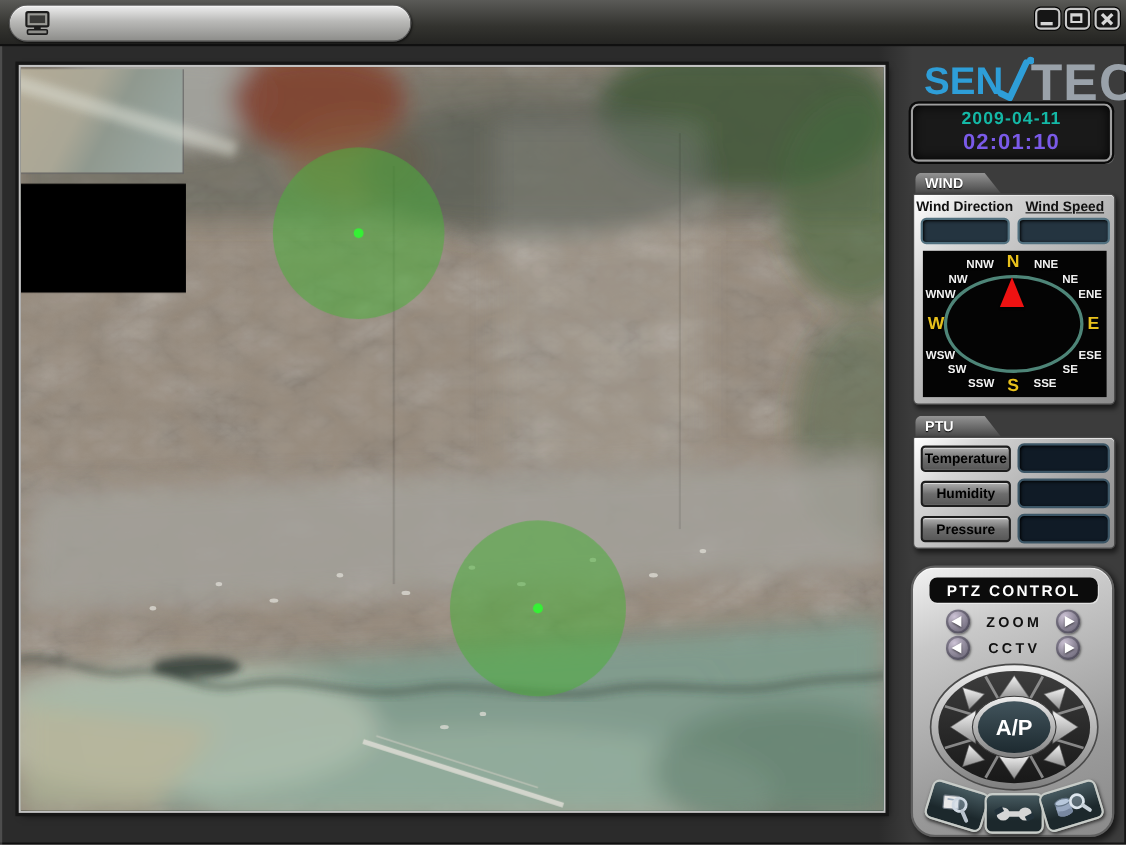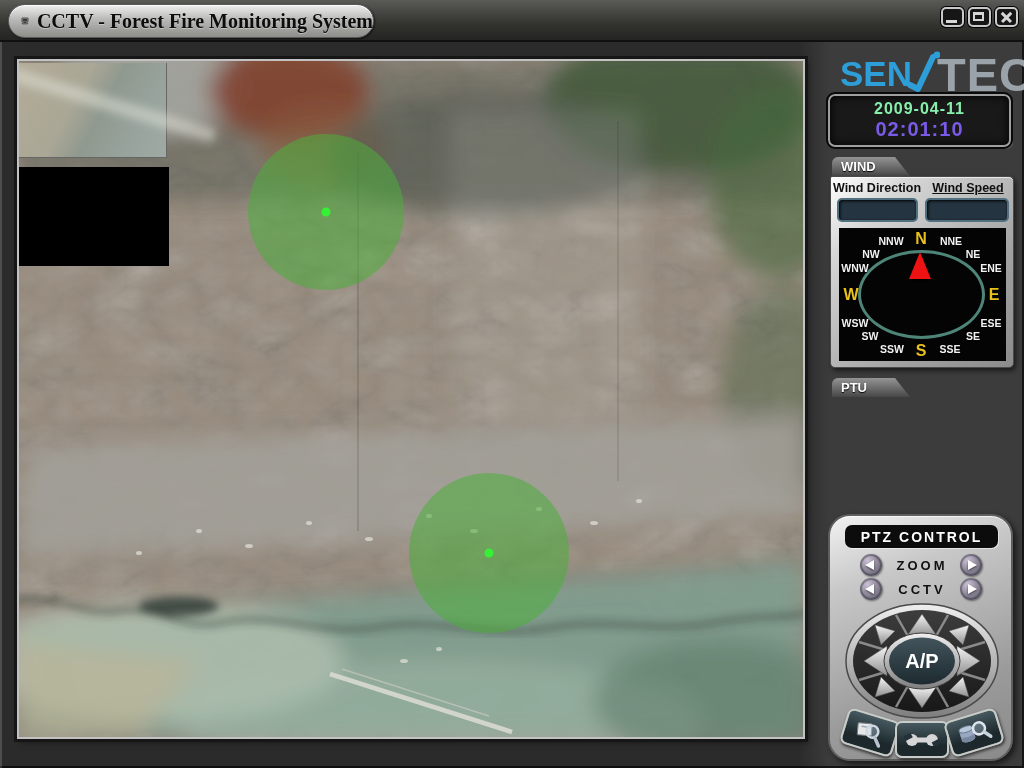--- a/index.html
+++ b/index.html
@@ -135,21 +135,20 @@
 <div class="app">
 
   <div class="titlebar">
     <div class="title-pill">
       <svg width="26" height="26" viewBox="0 0 26 26">
         <rect x="3" y="3" width="20" height="13" rx="1.5" fill="#9a9a96" stroke="#1c1c1c" stroke-width="2"></rect>
         <rect x="6" y="6" width="14" height="7" fill="#3a3a38"></rect>
         <rect x="10" y="16" width="6" height="3" fill="#1c1c1c"></rect>
         <rect x="4" y="19" width="18" height="4" rx="1" fill="#8d8d89" stroke="#1c1c1c" stroke-width="1.5"></rect>
       </svg>
-      <span class="app-title">CCTV - Forest Fire Monitoring System</span>
     </div>
     <div class="win-controls">
       <div class="win-btn" title="">
           <span class="g-min"></span>
         </div>
       <div class="win-btn">
           <span class="g-max"></span>
         </div>
       <div class="win-btn">
           <span class="g-x1"></span>
@@ -234,21 +233,21 @@
     <div class="logo">
       <span class="sen" style="color:#2e9ed8">SEN</span>
       <svg width="34" height="44" viewBox="0 0 34 44">
         <path d="M4 36 L12 40 L27 8" fill="none" stroke="#2e9ed8" stroke-width="6" stroke-linecap="round" stroke-linejoin="round"></path>
         <circle cx="31" cy="6" r="3.4" fill="#2e9ed8"></circle>
       </svg>
       <span class="tec" style="color:#9aa2aa">TEC</span>
     </div>
 
     <div class="clock">
-      <span class="date" style="color:#86efac">2009-04-11</span>
+      <span class="date" style="color:#14b8a6">2009-04-11</span>
       <span class="time" style="color:#7a5ae8">02:01:10</span>
     </div>
 
     <div class="panel-tab tab-wind">WIND</div>
     <div class="panel wind-body">
       <div class="wind-label wl-dir">Wind Direction</div>
       <div class="wind-label wl-spd">Wind Speed</div>
       <div class="field f-dir"></div>
       <div class="field f-spd"></div>
       <div class="compass">
@@ -267,20 +266,28 @@
         <span class="cl" style="left:152px;top:95px">ESE</span>
         <span class="cl" style="left:31px;top:108px">SW</span>
         <span class="cl" style="left:134px;top:108px">SE</span>
         <span class="cl" style="left:53px;top:121px">SSW</span>
         <span class="cl" style="left:111px;top:121px">SSE</span>
         <div class="needle"></div>
       </div>
     </div>
 
     <div class="panel-tab tab-ptu">PTU</div>
+    <div class="panel ptu-body">
+      <button class="ptu-btn" style="top:7px">Temperature</button>
+      <div class="ptu-val" style="top:5px"></div>
+      <button class="ptu-btn" style="top:39px">Humidity</button>
+      <div class="ptu-val" style="top:37px"></div>
+      <button class="ptu-btn" style="top:71px">Pressure</button>
+      <div class="ptu-val" style="top:69px"></div>
+    </div>
 
     <div class="ptz">
       <div class="ptz-header">PTZ CONTROL</div>
 
       <button class="pz-btn" style="left:30px;top:38px">
           <span class="tri tri-l"></span>
         </button>
       <div class="ptz-row-label" style="left:57px;top:42px">ZOOM</div>
       <button class="pz-btn" style="left:130px;top:38px">
           <span class="tri tri-r"></span>

